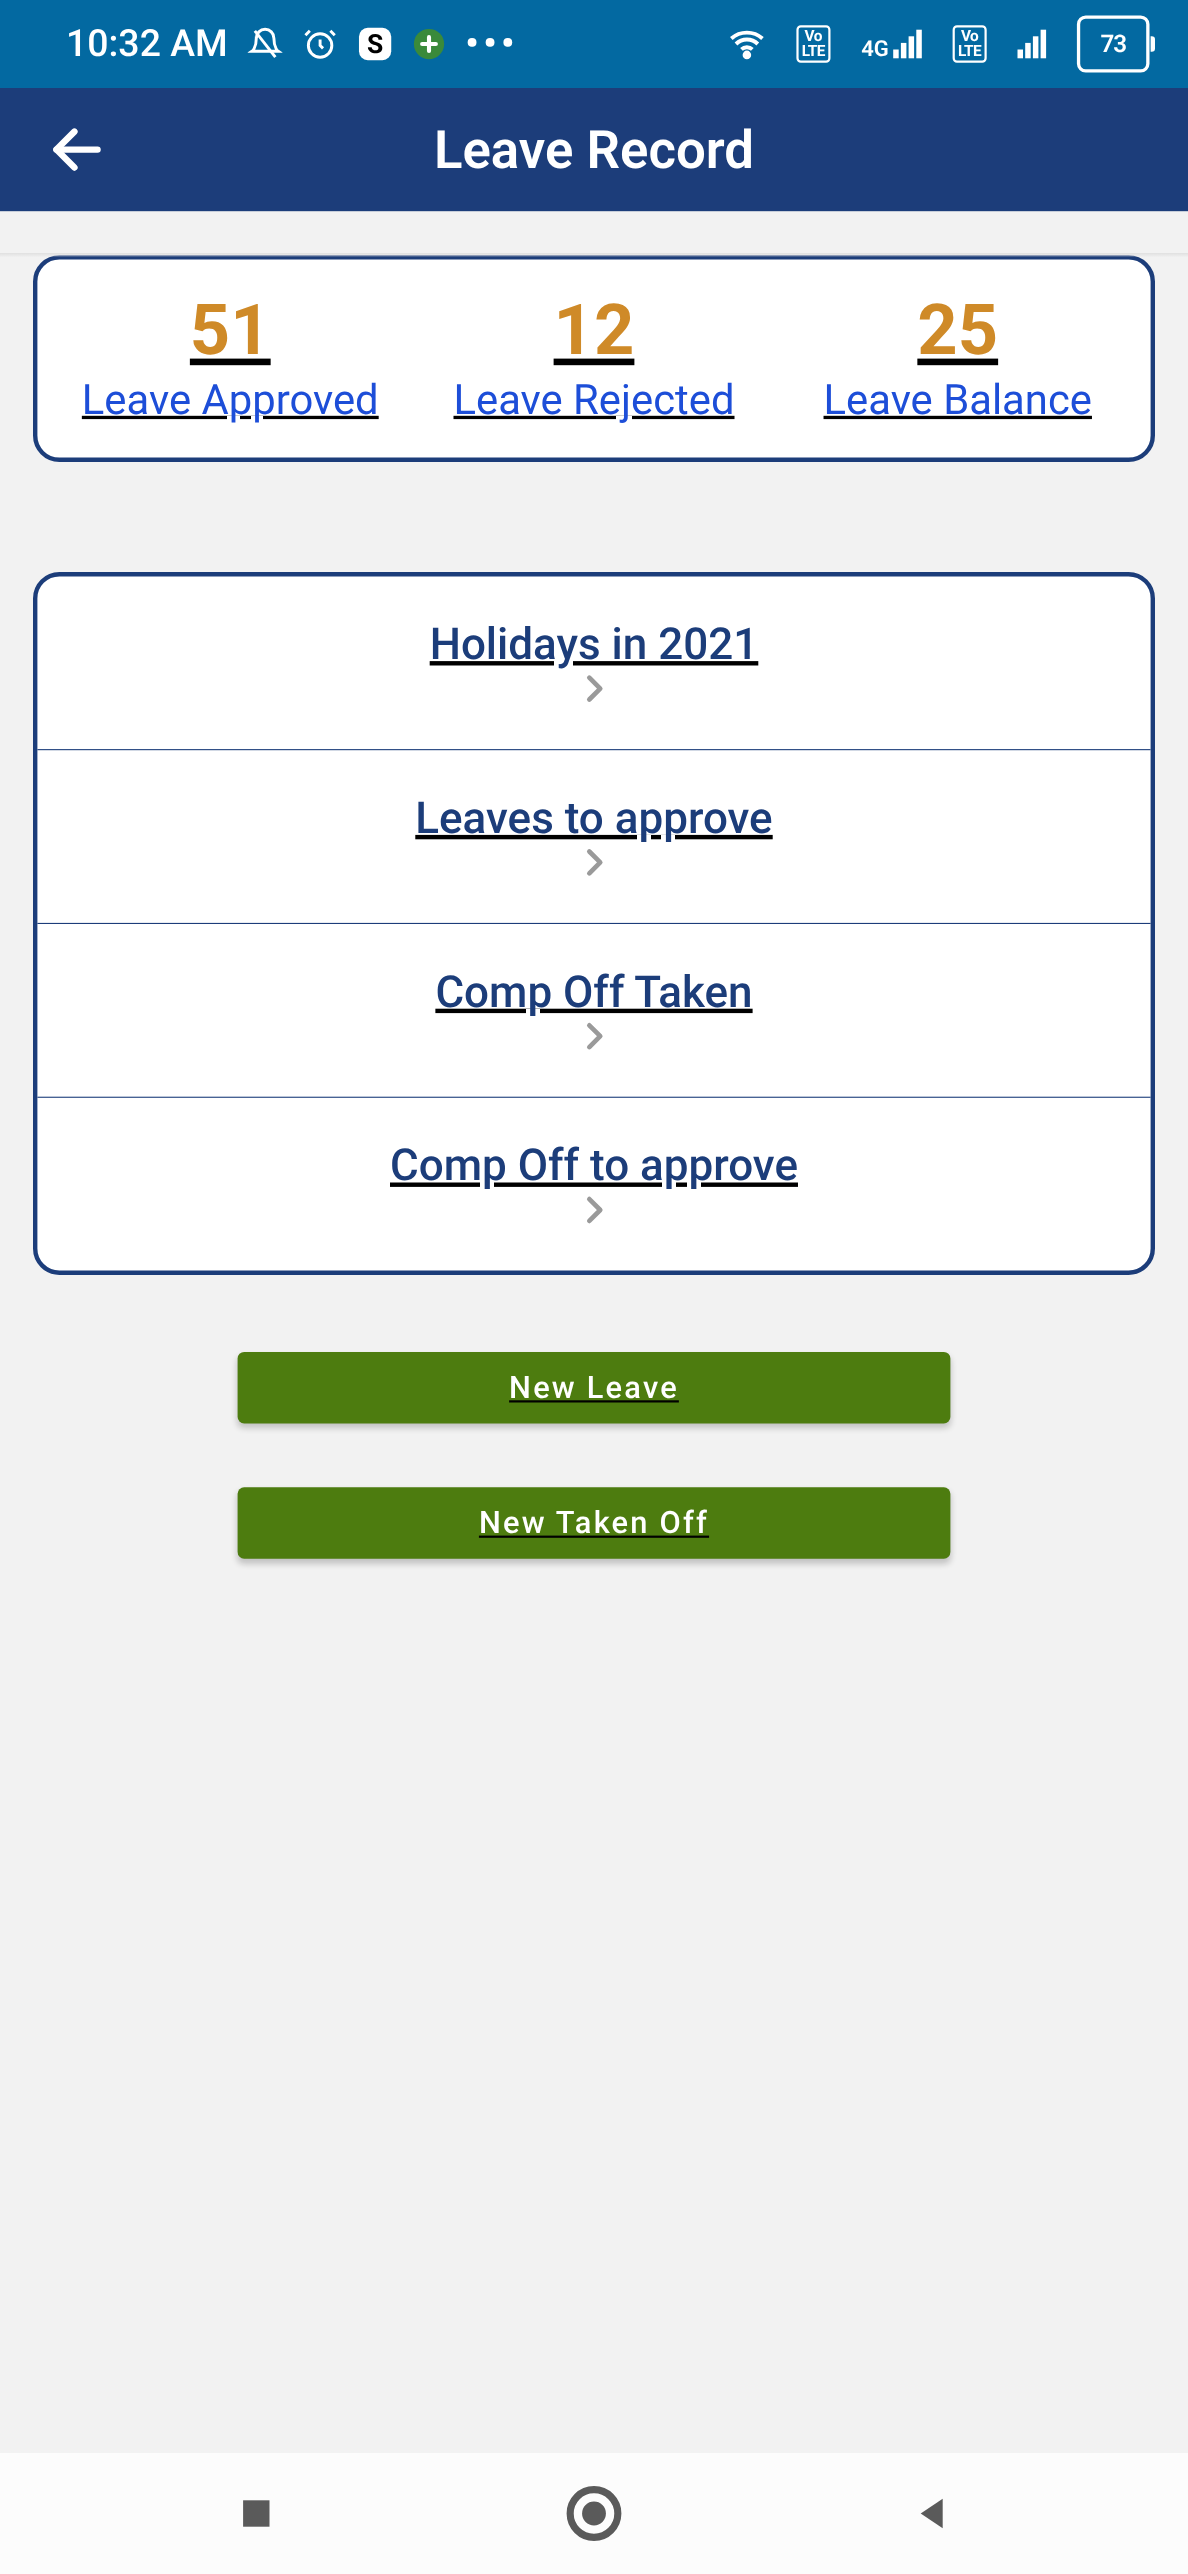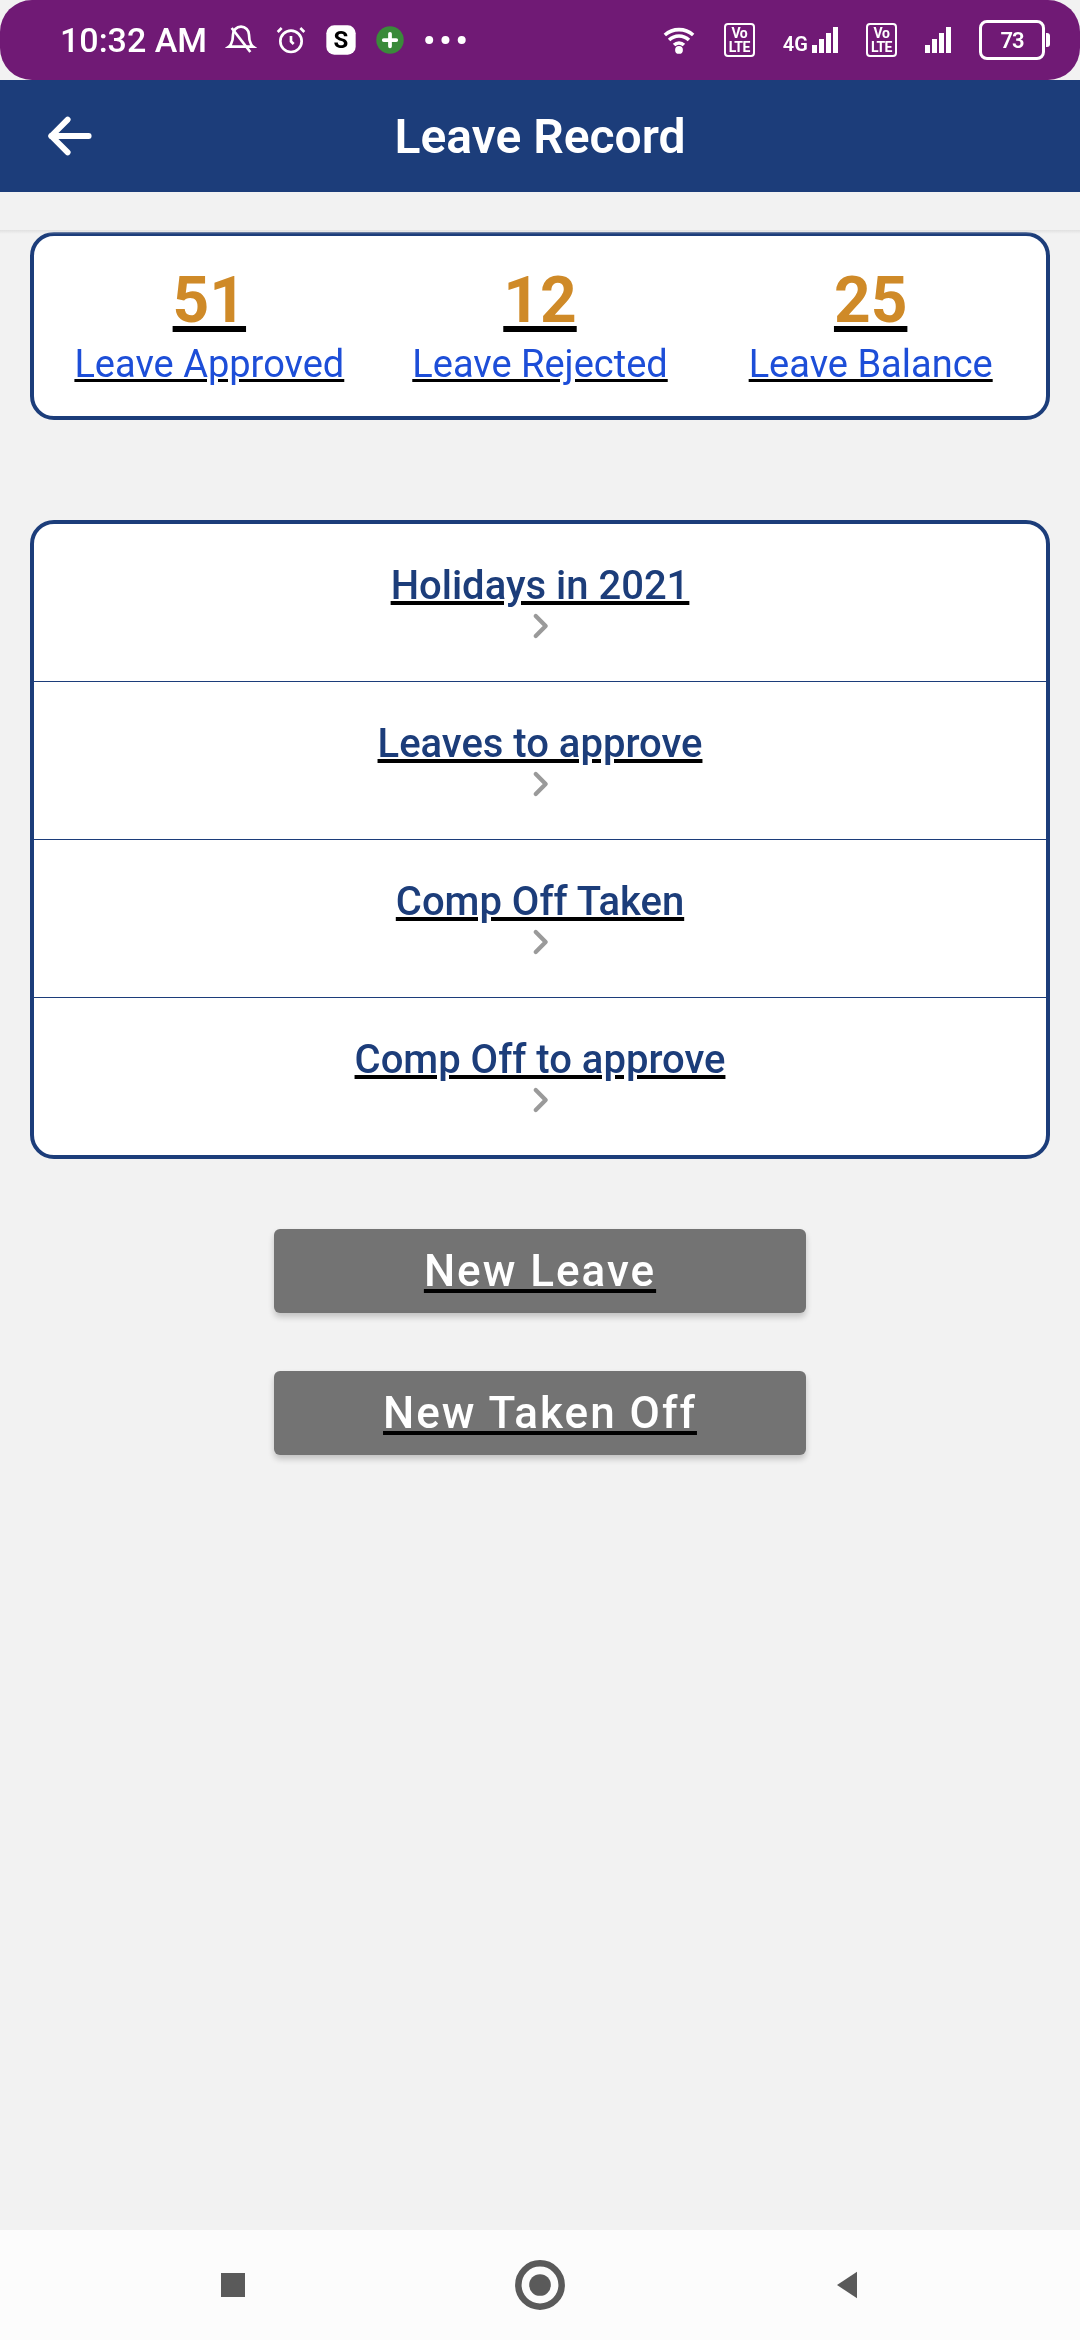--- a/index.html
+++ b/index.html
@@ -5,48 +5,47 @@
   * { margin: 0; padding: 0; box-sizing: border-box; }
   html, body {
     width: 1080px;
     height: 2340px;
     background: #f2f2f2;
     font-family: -apple-system, BlinkMacSystemFont, "Segoe UI", Roboto, sans-serif;
     overflow: hidden;
   }
   .status-bar {
     height: 80px;
-    background: #701a75;
+    background: #0369a1;
     color: #fff;
     display: flex;
     align-items: center;
     justify-content: space-between;
     padding: 0 30px 0 60px;
     font-size: 34px;
     font-weight: 500;
-    border-radius: 32px;
   }
   .status-left { display: flex; align-items: center; gap: 18px; }
   .status-right { display: flex; align-items: center; gap: 28px; }
   .status-icon { display: inline-flex; align-items: center; justify-content: center; }
   .dots { letter-spacing: 4px; font-weight: bold; }
   .sig-bars { display: inline-flex; align-items: flex-end; gap: 2px; }
   .sig-bars span { width: 5px; background: #fff; }
   .sig-bars span:nth-child(1){height:8px}
   .sig-bars span:nth-child(2){height:14px}
   .sig-bars span:nth-child(3){height:20px}
   .sig-bars span:nth-child(4){height:26px}
   .lte-box {
     border: 2px solid #fff; border-radius: 4px; font-size: 14px;
     padding: 1px 3px; line-height: 1; font-weight: bold; letter-spacing: -0.5px;
   }
   .net-label { font-size: 20px; line-height: 0.9; font-weight: 600; text-align:center; }
   .battery-wrap { display:flex; align-items:center; }
   .battery {
-    border: 3px solid #fff; border-radius: 8px; width: 66px; height: 40px;
+    border: 3px solid #fff; border-radius: 8px; width: 66px; height: 52px;
     font-size: 22px; display:flex; align-items:center; justify-content:center;
     font-weight:600; letter-spacing:-1px;
   }
   .battery-nub { width:4px; height:14px; background:#fff; border-radius:0 3px 3px 0; margin-left:1px; }
 
   .app-bar {
     height: 112px;
     background: #1c3d7a;
     color: #fff;
     display: flex;
@@ -84,23 +83,23 @@
   }
   .nav-item:first-child { border-top: none; }
   .nav-label { font-size: 40px; color: #1c3d7a; font-weight: 500; }
   .chev { width: 34px; height: 34px; }
 
   .button-col {
     display: flex; flex-direction: column; align-items: center;
     gap: 58px; margin-top: 70px;
   }
   .primary-btn {
-    background: #737373; color: #fff; width: 532px;
+    background: #4d7c0f; color: #fff; width: 648px;
     padding: 16px 0; text-align: center; border-radius: 6px;
-    font-size: 44px; letter-spacing: 2px; font-weight: 500;
+    font-size: 28px; letter-spacing: 2px; font-weight: 500;
     box-shadow: 0 4px 6px rgba(0,0,0,0.2);
   }
 
   .shadow-strip {
     position:absolute; top:230px; left:0; right:0; height:4px;
     background: linear-gradient(#e0e0e0, transparent);
   }
 
   .sys-nav {
     position: absolute; bottom: 0; left: 0; right: 0; height: 110px;

